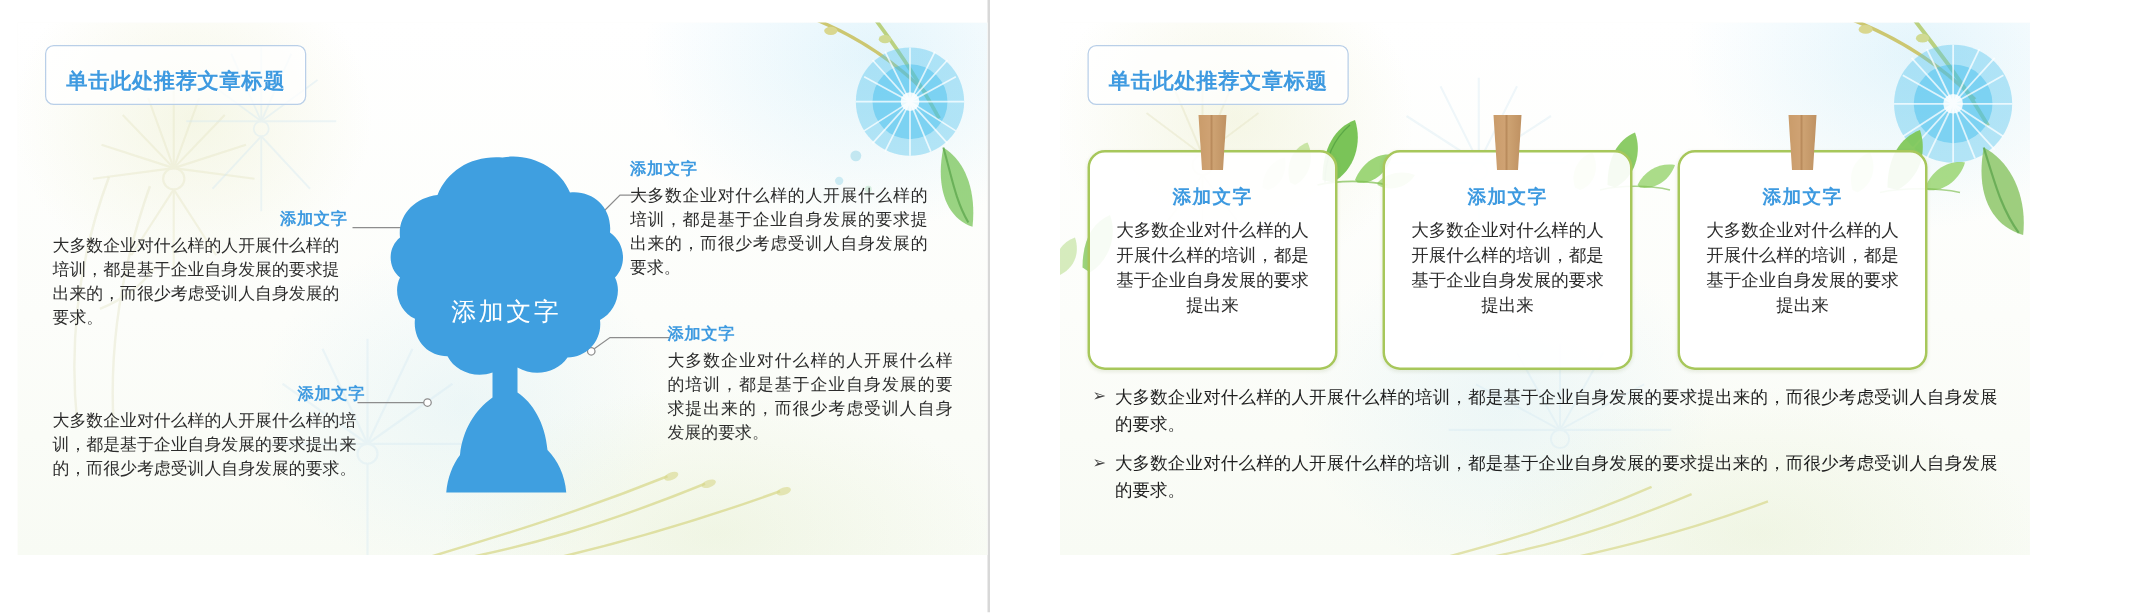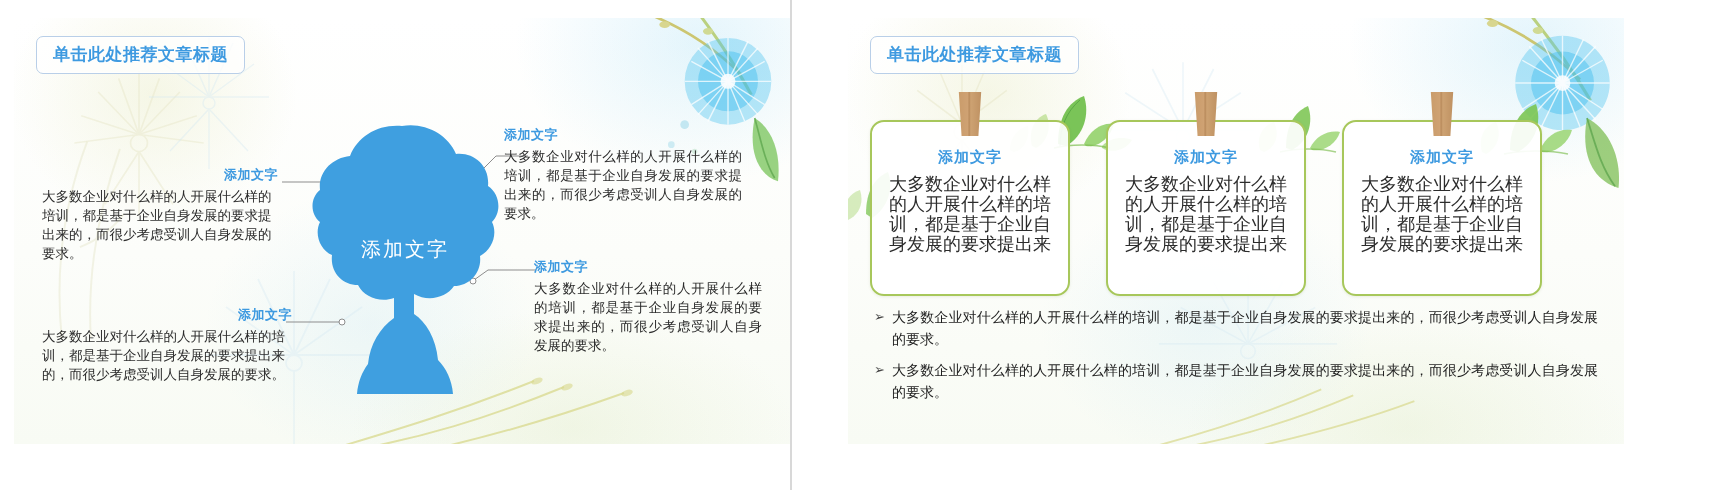--- a/index.html
+++ b/index.html
@@ -24,21 +24,21 @@
       linear-gradient(180deg,#ffffff 0%,#fcfdfa 55%,#f8fbf4 100%);
   }
   .ghost-flower{position:absolute;pointer-events:none;opacity:.5;}
 
   
   .divider{width:2px;height:490px;background:#d8d8d8;align-self:stretch;}
 
   
   .title-pill{
     position:absolute;left:22px;top:18px;
-    padding:6px 16px 7px 16px;
+    padding:16px 16px 7px 16px;
     border:1px solid #b9cfe8;border-radius:7px;
     background:rgba(255,255,255,.72);
     box-shadow:0 0 0 1px rgba(255,255,255,.7) inset;
   }
   .title-pill .t{
     font-size:17px;font-weight:bold;letter-spacing:.5px;
     color:#3e9ae0;white-space:nowrap;
     text-shadow:0 1px 0 rgba(255,255,255,.9);
   }
 
@@ -68,21 +68,21 @@
     position:absolute;width:196px;height:172px;
     border:2px solid #a7c75b;border-radius:14px;
     background:rgba(255,255,255,.92);
     box-shadow:0 1px 3px rgba(120,140,80,.14);
   }
   .card .chead{
     text-align:center;color:#3e9ae0;font-weight:bold;font-size:15px;
     margin-top:26px;letter-spacing:1px;
   }
   .card .cbody{
-    margin:7px 17px 0 17px;color:#2c2c2c;font-size:18px;line-height:20px;
+    margin:7px 17px 0 17px;color:#2c2c2c;font-size:14px;line-height:20px;
     text-align:center;
   }
   .clip{
     position:absolute;width:28px;height:44px;top:-30px;left:50%;margin-left:-14px;
     background:linear-gradient(90deg,#c89a68 0%,#cfa273 42%,#b98b5c 47%,#cda272 53%,#bb8d5e 100%);
     border-radius:3px 3px 5px 5px;
     clip-path:polygon(10% 0,90% 0,80% 100%,20% 100%);
     box-shadow:0 1px 2px rgba(90,60,30,.25);
   }
 

